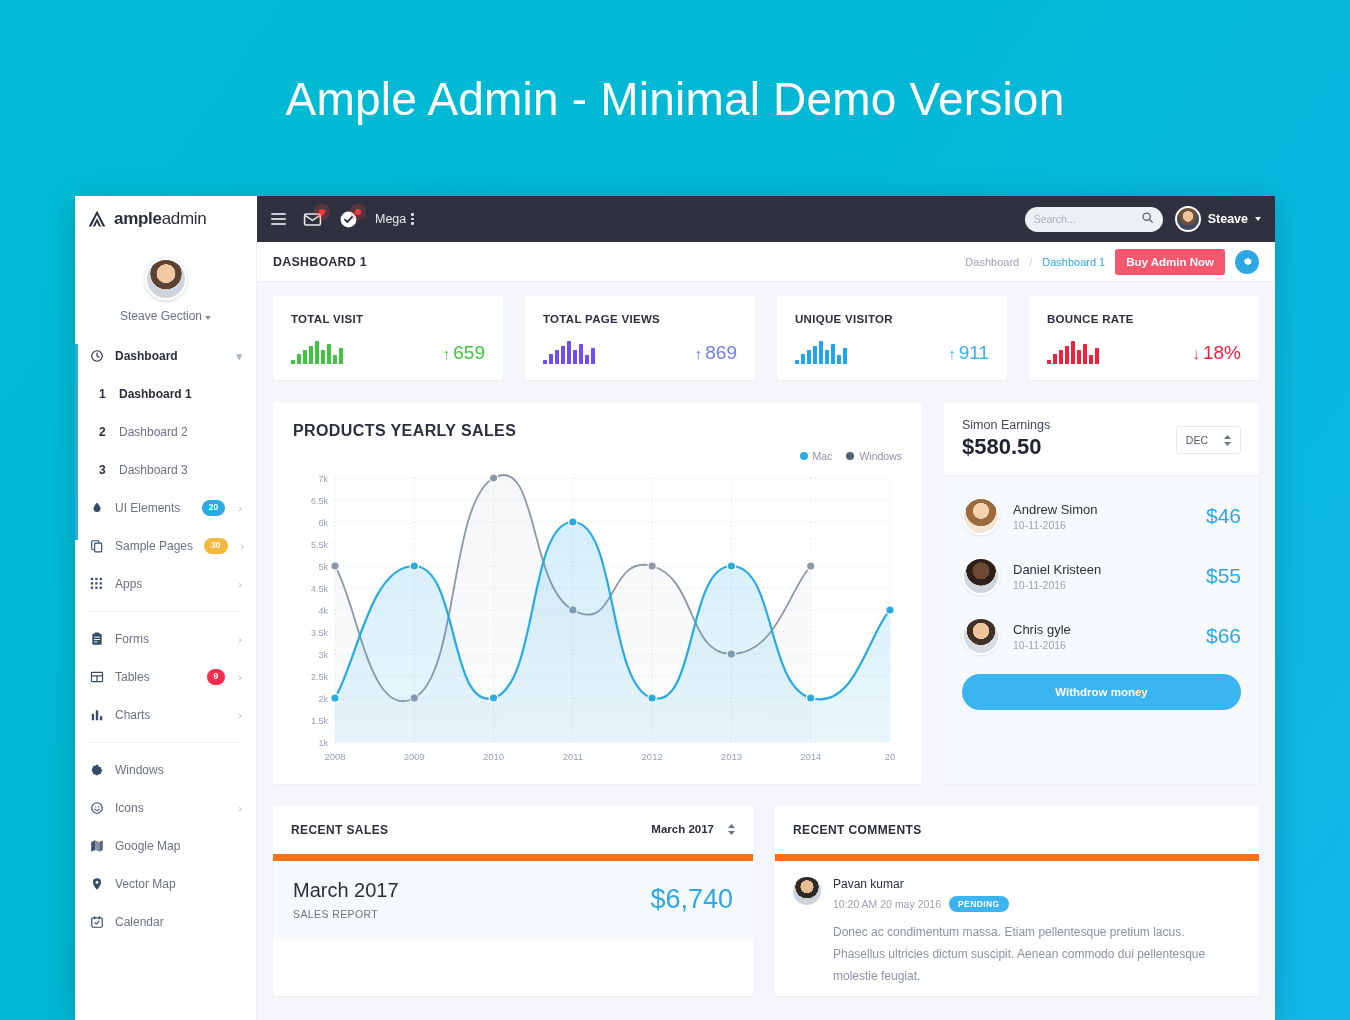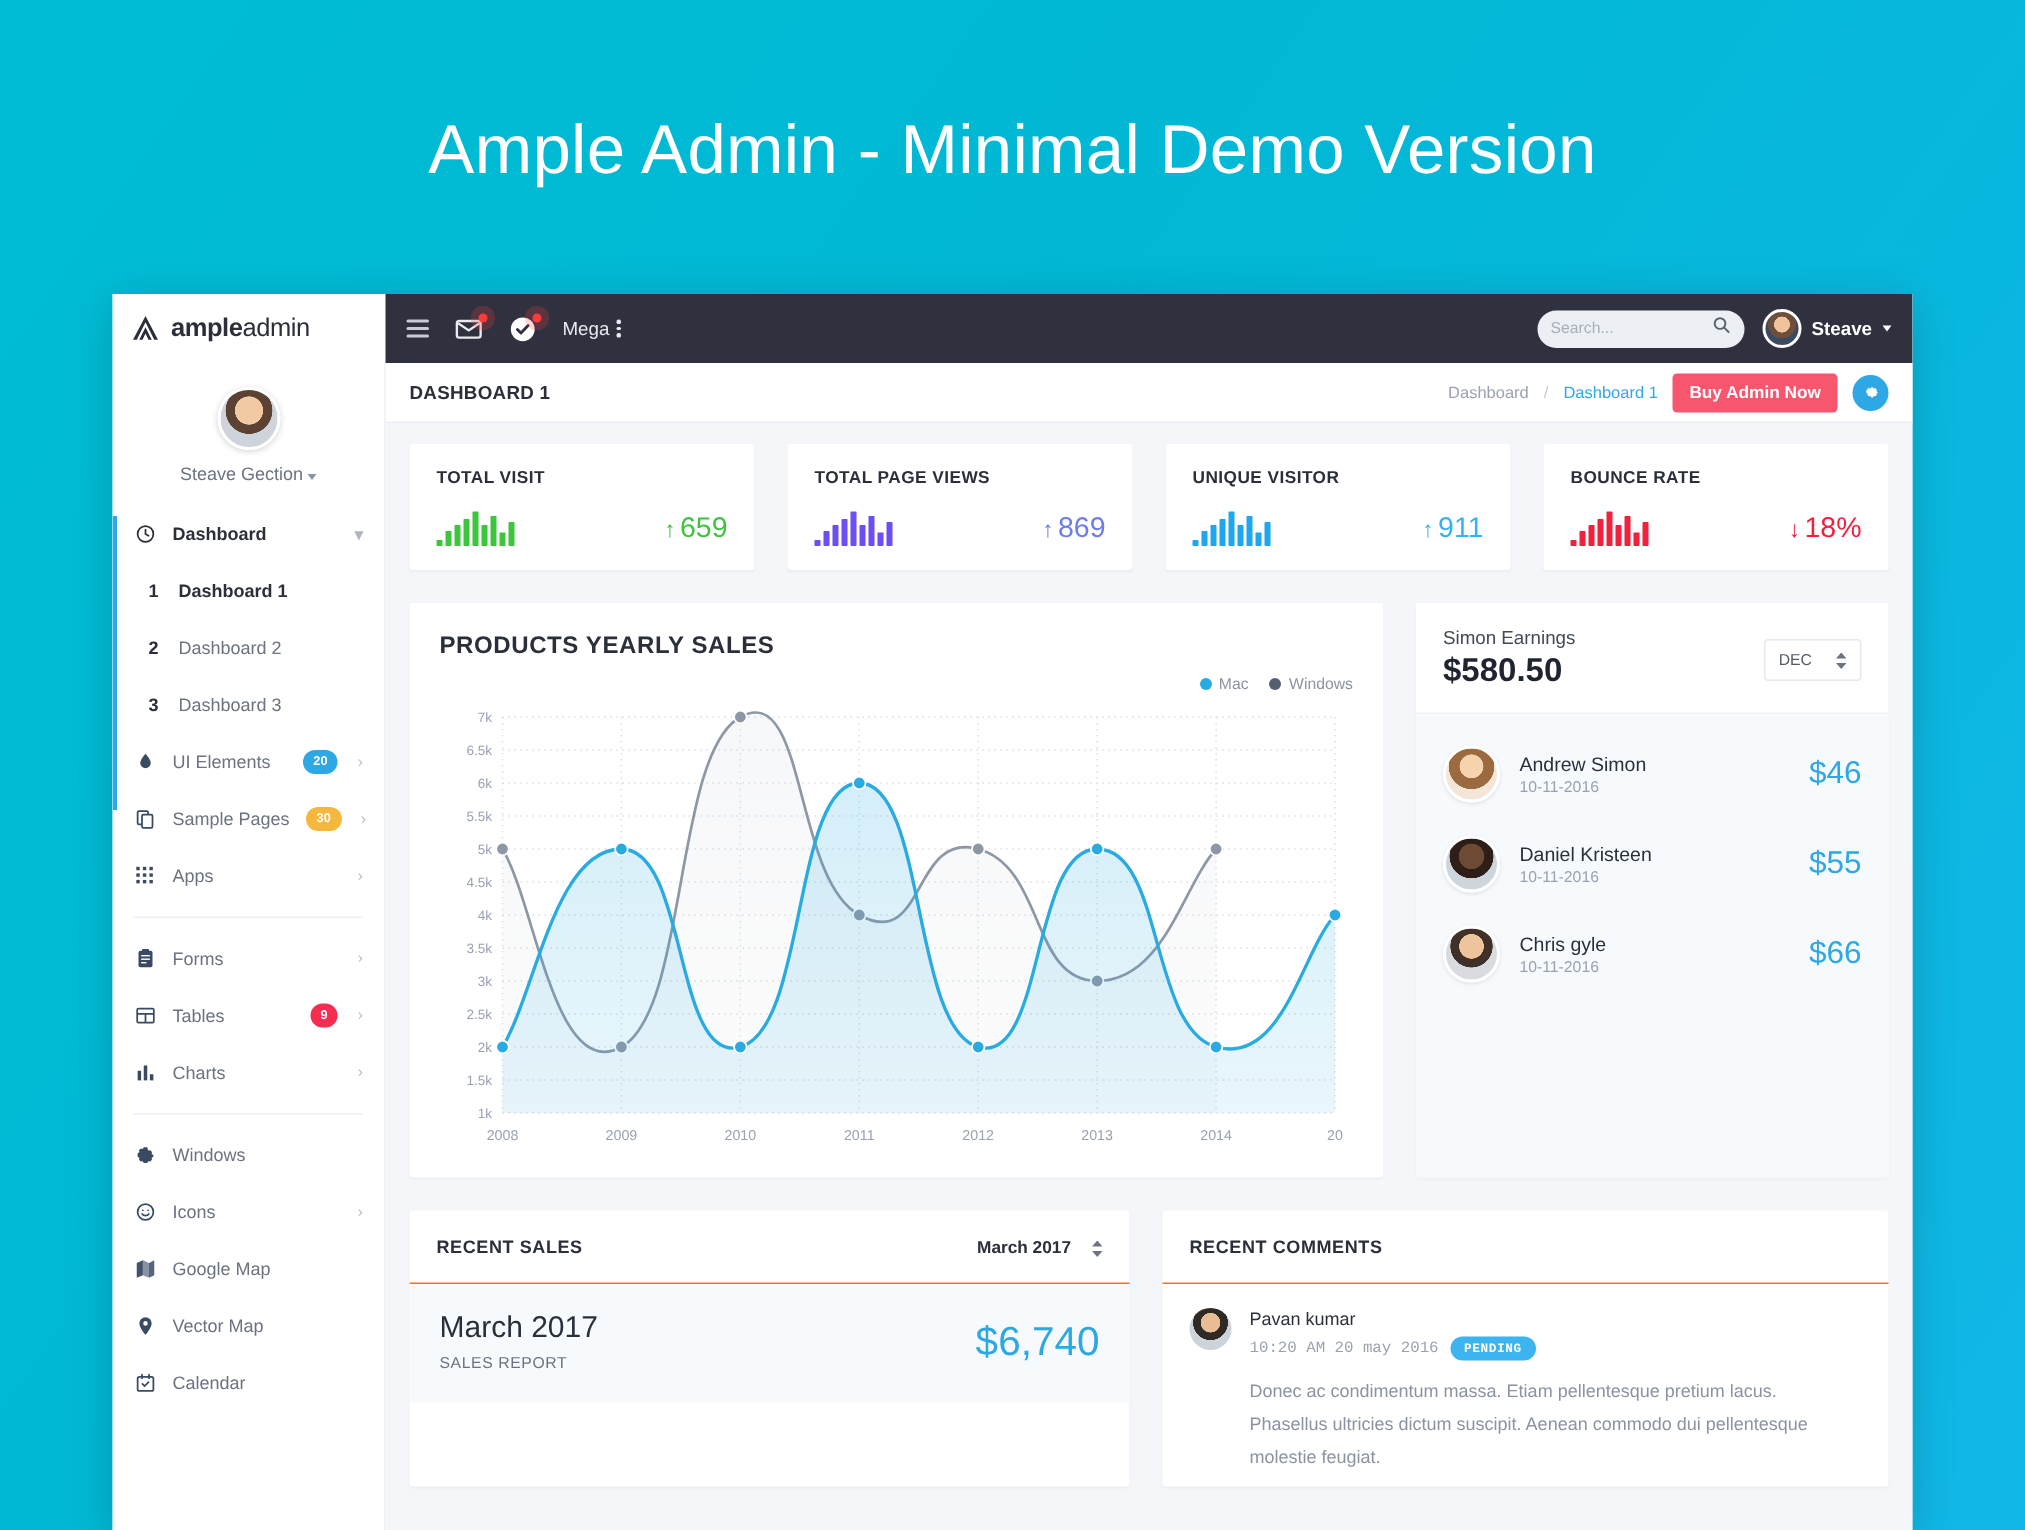--- a/index.html
+++ b/index.html
@@ -218,39 +218,39 @@
     background:#3cb4f0; color:#fff; border:none; border-radius:18px;
     padding: 12px 0; font-size: 11.5px; font-weight:700; cursor:pointer;
     font-family:"Liberation Sans", sans-serif;
   }
 
   
   .bottom { display:flex; gap:22px; margin-top: 22px; }
   .sales-card { flex: 0 0 480px; }
   .comments-card { flex: 1 1 auto; }
   .card-head {
-    padding: 17px 18px; display:flex; align-items:flex-end;
-    border-bottom: 1px solid #f97316;
+    padding: 17px 18px; display:flex; align-items:flex-start;
+    border-bottom: 7px solid #f97316;
   }
   .card-head h3 { font-size: 12px; font-weight:700; color:#2b2f3a; letter-spacing:0.4px;}
   .month-sel {
     margin-left:auto; display:flex; align-items:center; gap:14px;
     font-size:11.5px; font-weight:700; color:#2b2f3a; cursor:pointer;
   }
   .sales-body { background:#f7fafd; padding: 18px 20px 20px; display:flex; align-items:center;}
   .sb-title { font-size: 20px; color:#2b2f3a; font-weight:400;}
   .sb-sub { font-size: 10.5px; color:#6b7280; letter-spacing:0.4px; margin-top: 6px;}
   .sb-amt { margin-left:auto; font-size: 27px; color:#2ea8e5; }
   .cmt { padding: 16px 18px 8px; display:flex; }
   .cmt-av {
     width: 28px; height:28px; border-radius:50%; flex:0 0 28px; margin-right: 12px;
     background: radial-gradient(circle at 50% 35%, #e9bd93 0 28%, #2f2a26 29% 50%, #cdd3db 51% 100%);
   }
   .cmt-name { font-size: 12px; color:#2b2f3a; }
-  .cmt-meta { display:flex; align-items:center; gap:8px; margin-top:5px;font-family:Liberation Mono, monospace;}
+  .cmt-meta { display:flex; align-items:center; gap:8px; margin-top:5px;}
   .cmt-time { font-size: 10.5px; color:#9aa2b1; }
   .pending {
     background:#3cb4f0; color:#fff; font-size:8.5px; font-weight:700;
     border-radius:10px; padding:3px 9px; letter-spacing:0.4px;
   }
   .cmt-text { font-size: 12px; color:#8b93a2; line-height: 1.85; margin-top: 9px; max-width: 400px;}
 </style>
 </head>
 <body>
 
@@ -726,20 +726,21 @@
                 <div class="er-amt">$55</div>
               </div>
               <div class="earn-row">
                 <div class="ea ea3"></div>
                 <div>
                   <div class="er-name">Chris gyle</div>
                   <div class="er-date">10-11-2016</div>
                 </div>
                 <div class="er-amt">$66</div>
               </div>
+              <button class="withdraw">Withdrow money</button>
             </div>
           </div>
         </div>
 
         <div class="bottom">
 
           <div class="card sales-card">
             <div class="card-head">
               <h3>RECENT SALES</h3>
               <div class="month-sel">

